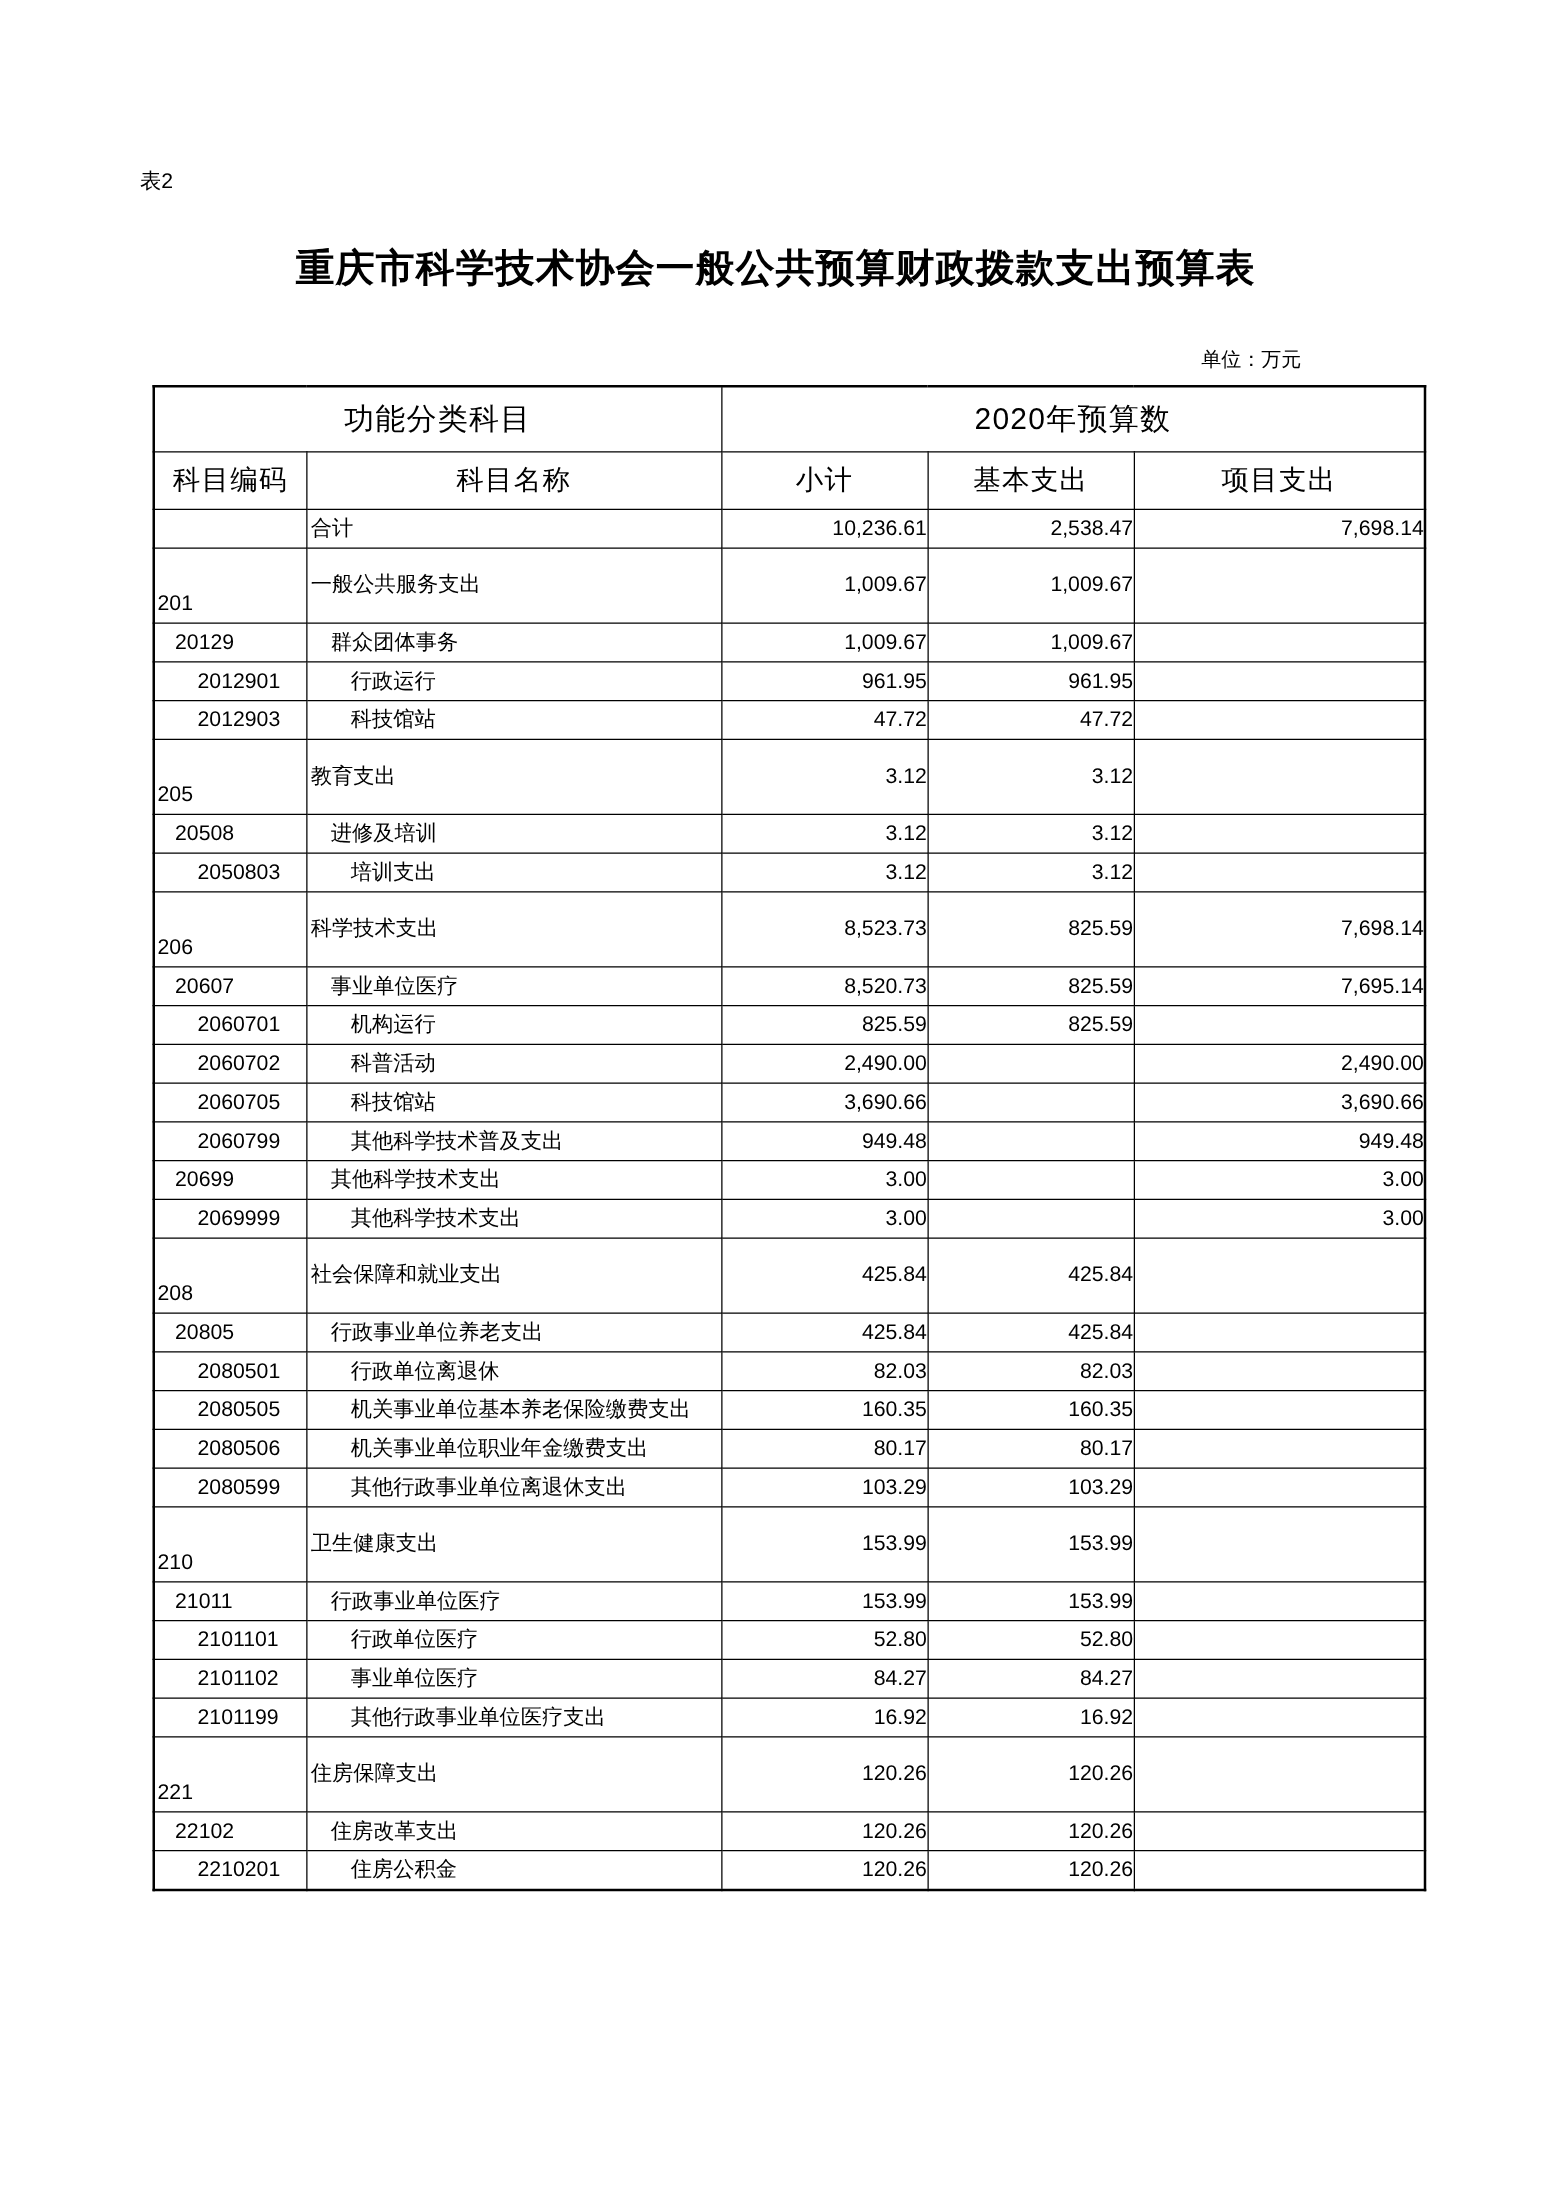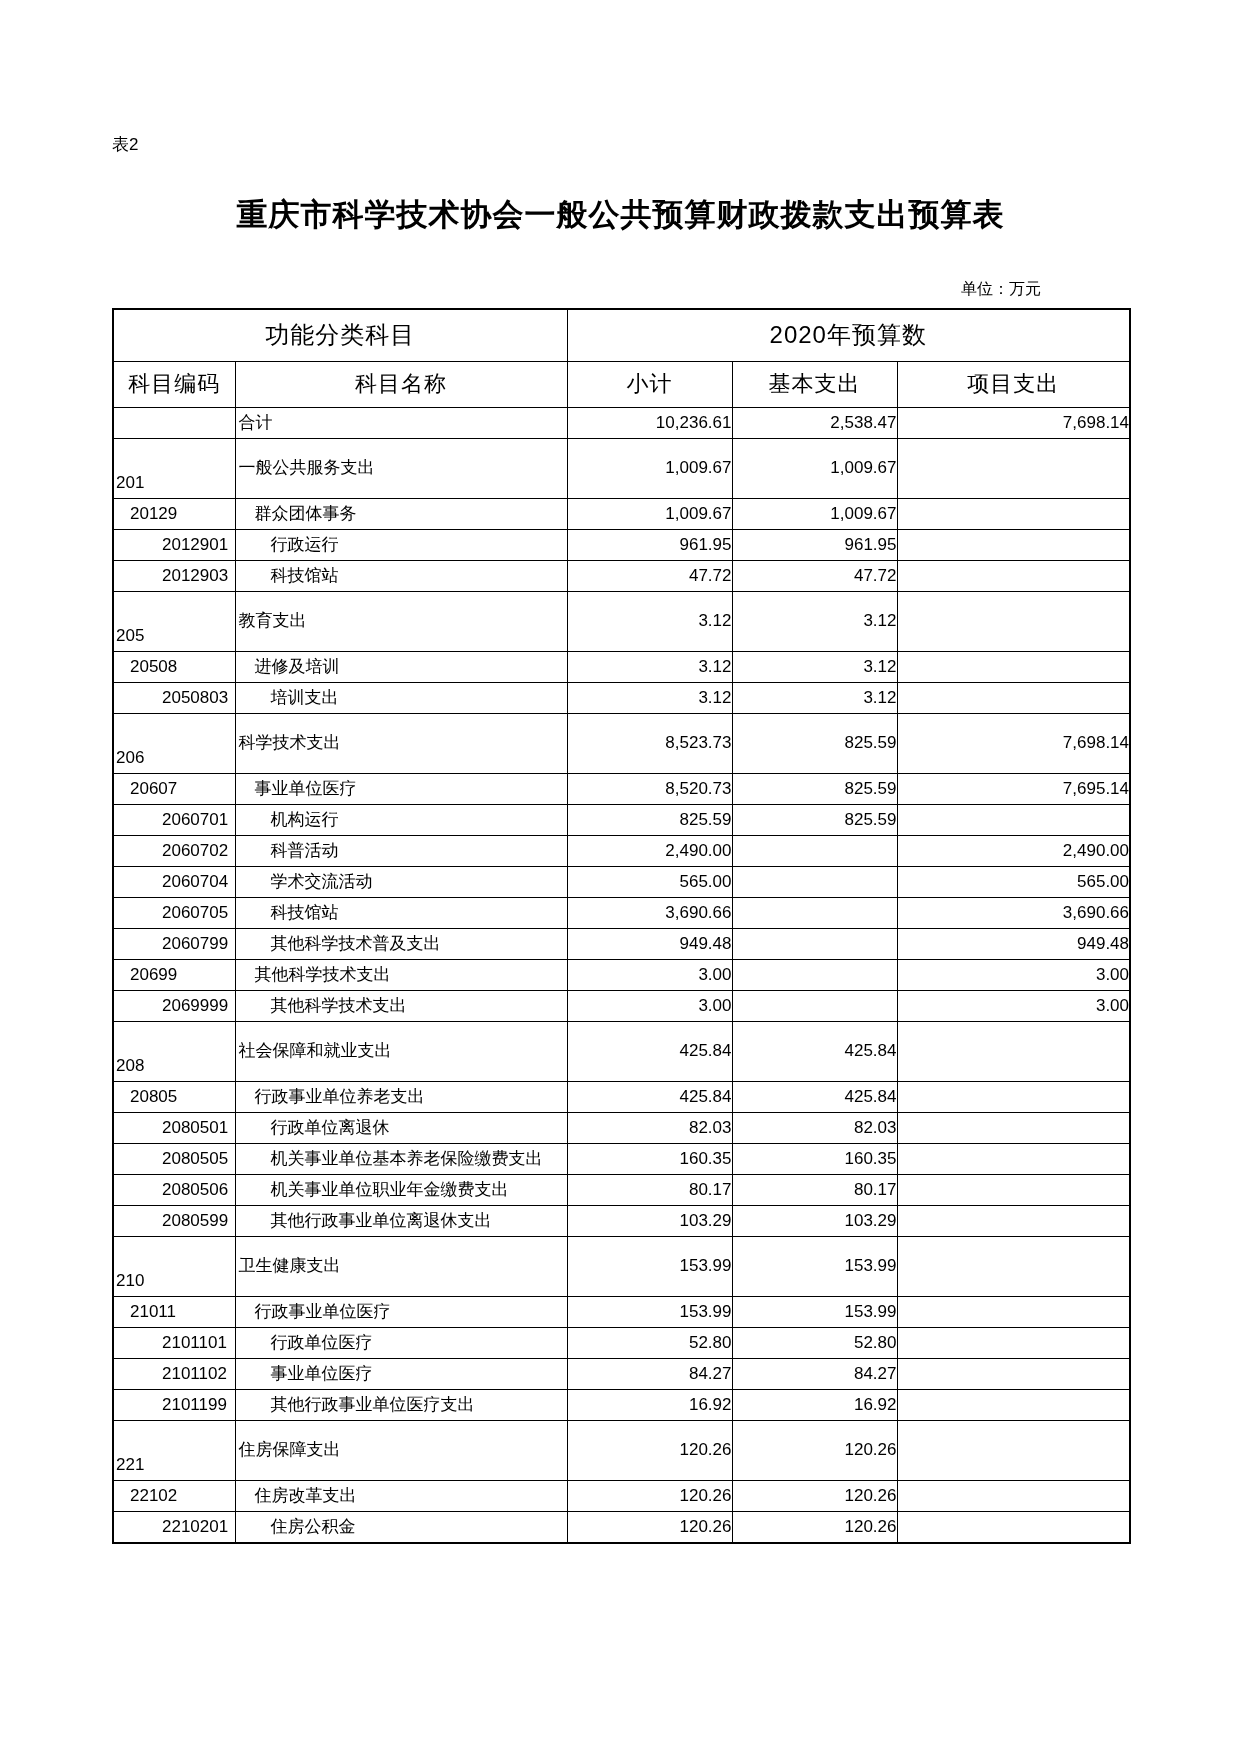--- a/index.html
+++ b/index.html
@@ -49,21 +49,21 @@
     position: absolute;
     right: 200px;
     top: 281px;
     font-family: "Liberation Sans", "DejaVu Sans", sans-serif;
     font-size: 16px;
     line-height: 1;
     white-space: nowrap;
   }
   .table-wrap {
     position: absolute;
-    left: 112px;
+    left: 122px;
     top: 308px;
     width: 1017px;
   }
   table.budget {
     border-collapse: collapse;
     table-layout: fixed;
     width: 1017px;
     font-family: "Liberation Sans", "DejaVu Sans", sans-serif;
   }
   table.budget td, table.budget th {
@@ -112,21 +112,21 @@
   }
   td.num {
     text-align: right;
     padding-right: 6px;
   }
   
   .lvl0 .code-in { padding-left: 2px; margin-top: 29px; }
   .lvl0 .name-in { padding-left: 3px; }
   .lvl1 .code-in { padding-left: 16px; }
   .lvl1 .name-in { padding-left: 19px; }
-  .lvl2 .code-in { padding-left: 48px; }
+  .lvl2 .code-in { padding-left: 34px; }
   .lvl2 .name-in { padding-left: 35px; }
   .code-in, .name-in {
     display: block;
     line-height: 30px;
     white-space: nowrap;
   }
 </style>
 </head>
 <body>
 
@@ -288,31 +288,20 @@
             </td>
             <td class="cell name">
               <span class="name-in">科普活动</span>
             </td>
             <td class="cell num">2,490.00</td>
             <td class="cell num"></td>
             <td class="cell num">2,490.00</td>
           </tr>
           <tr class="lvl2">
             <td class="cell code">
-              <span class="code-in">2060704</span>
-            </td>
-            <td class="cell name">
-              <span class="name-in">学术交流活动</span>
-            </td>
-            <td class="cell num">565.00</td>
-            <td class="cell num"></td>
-            <td class="cell num">565.00</td>
-          </tr>
-          <tr class="lvl2">
-            <td class="cell code">
               <span class="code-in">2060705</span>
             </td>
             <td class="cell name">
               <span class="name-in">科技馆站</span>
             </td>
             <td class="cell num">3,690.66</td>
             <td class="cell num"></td>
             <td class="cell num">3,690.66</td>
           </tr>
           <tr class="lvl2">

